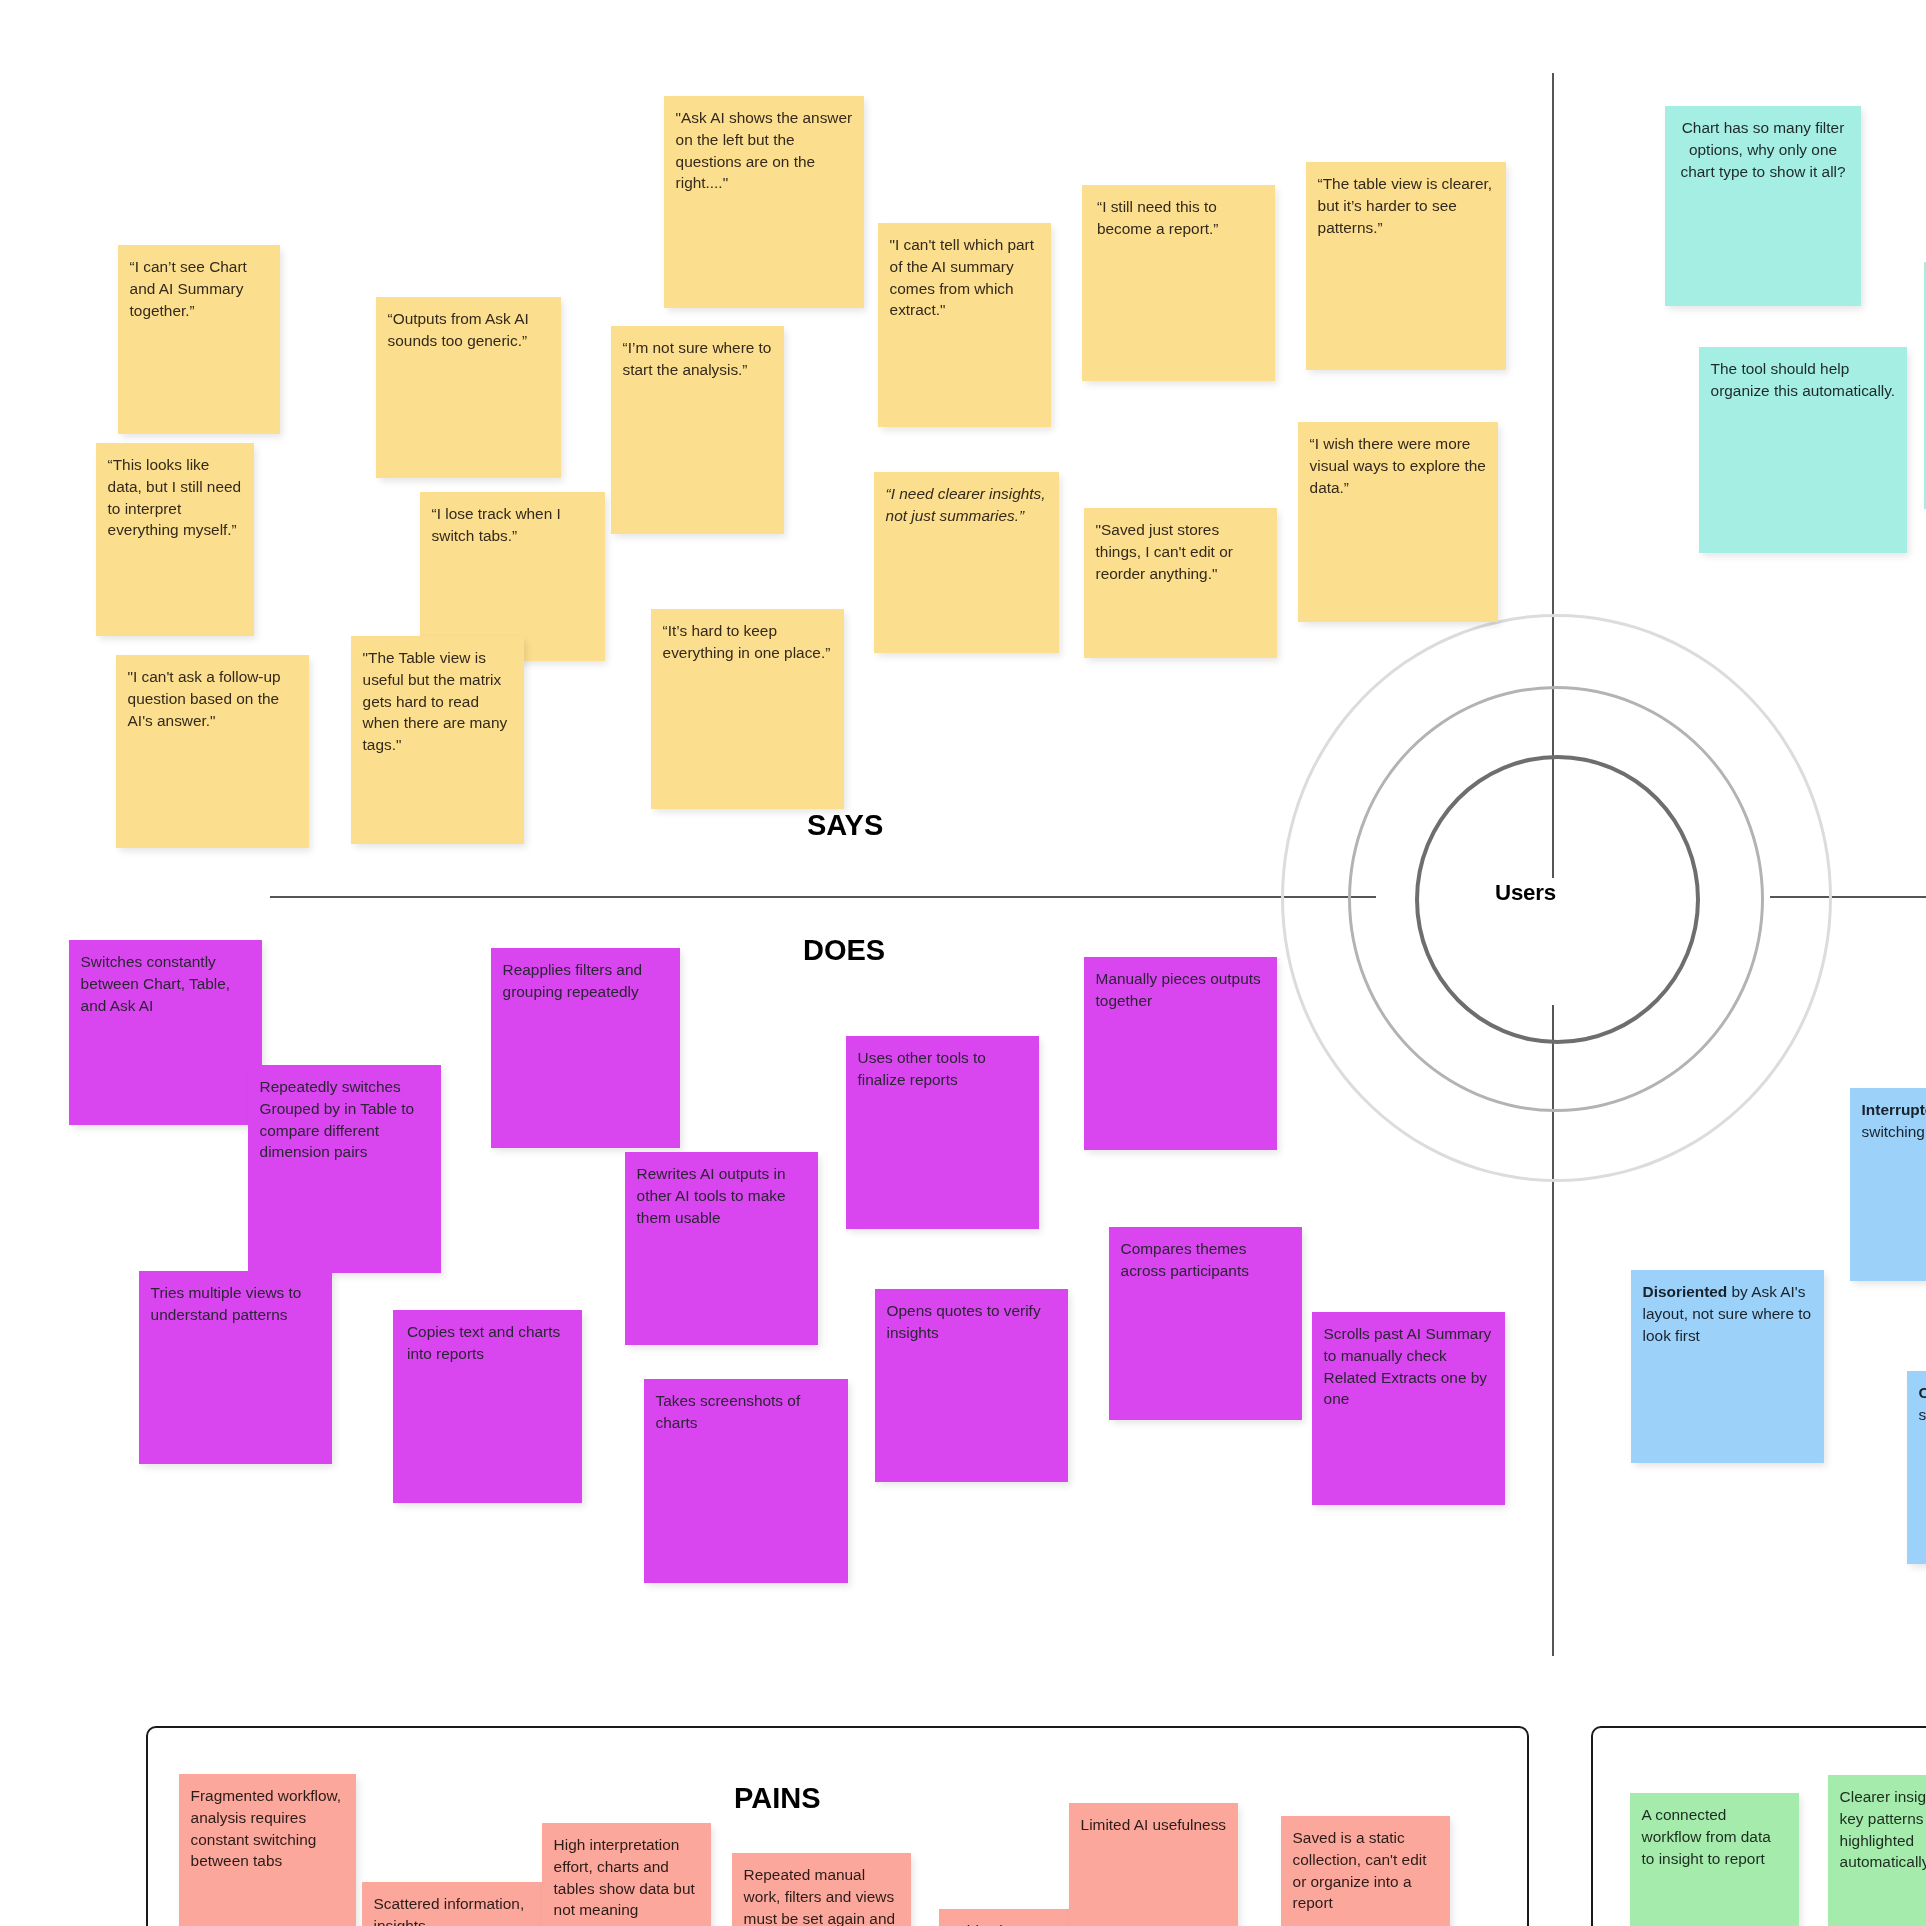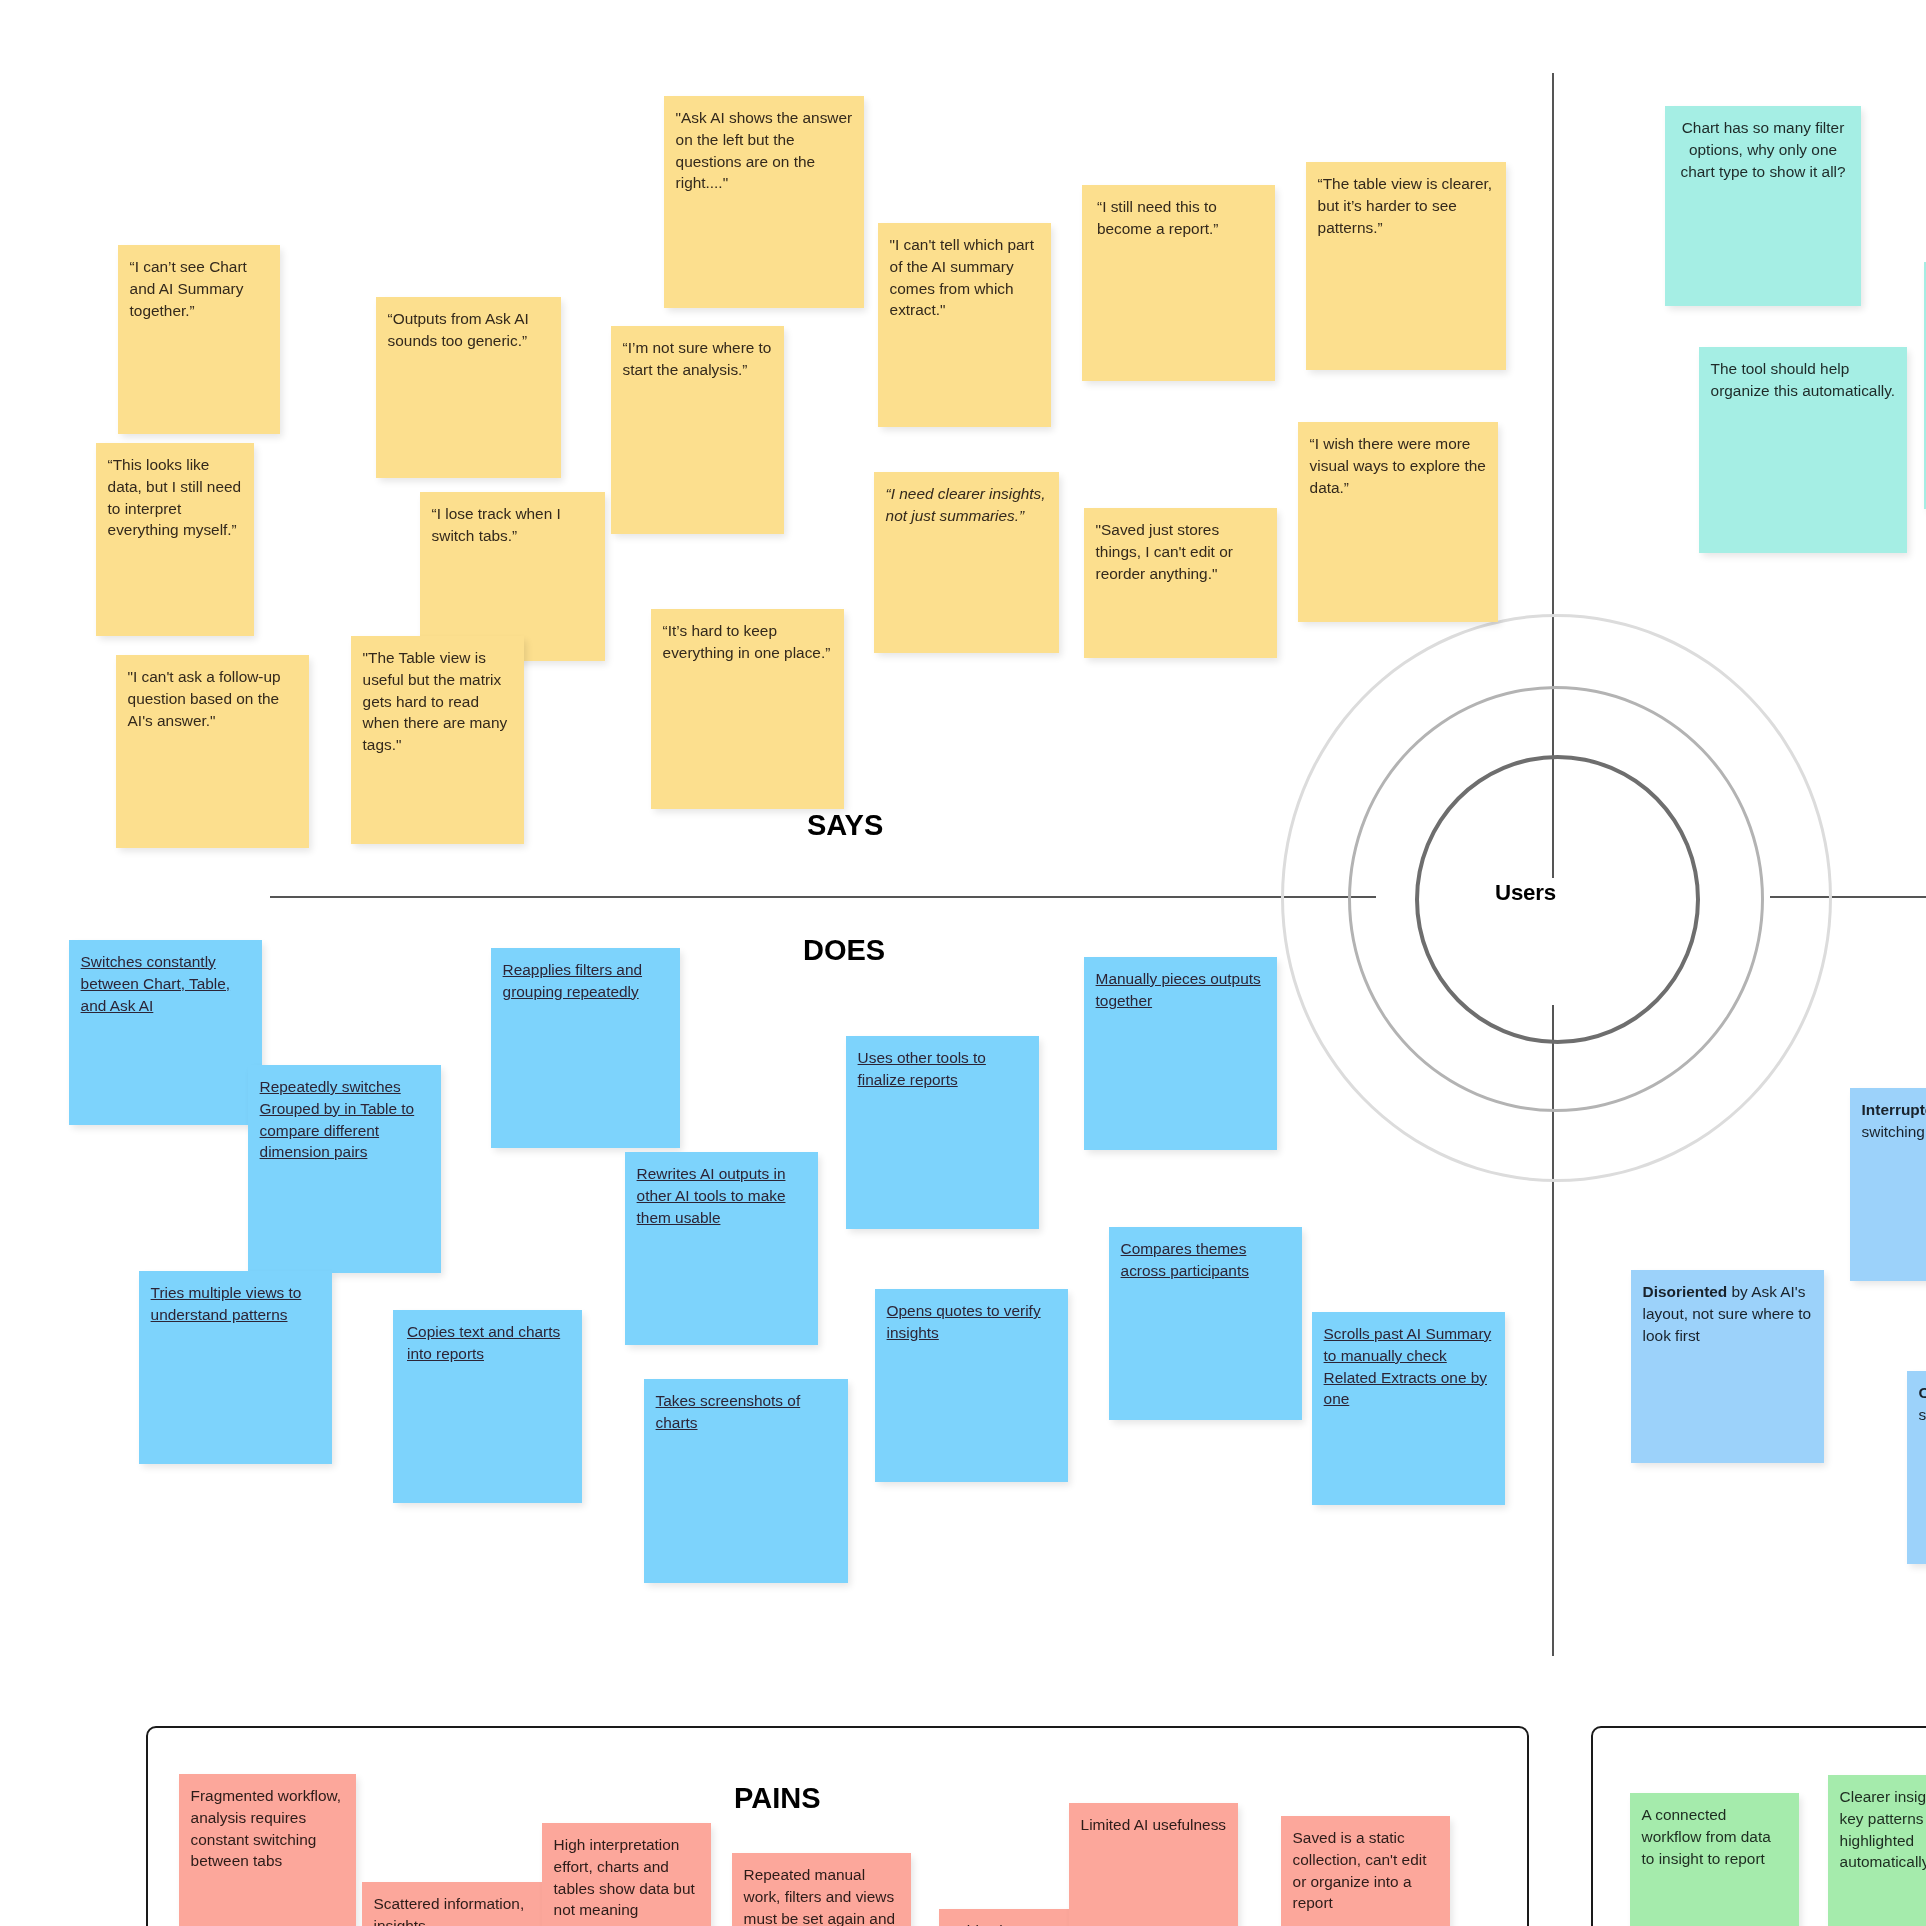--- a/index.html
+++ b/index.html
@@ -38,21 +38,21 @@
     box-sizing:border-box;
     padding:10.8px 11.6px;
     font-size:15.4px;line-height:1.42;
     color:#2a2118;
     box-shadow:3.1px 3.9px 7px rgba(0,0,0,0.10);
     overflow:hidden;
     word-wrap:break-word;
   }
   .note.says{background:#FCDF8E;color:#33291c;}
   .note.thinks{background:#A5EEE4;color:#1e2a28;}
-  .note.does{background:#7dd3fc;color:#2c2436;text-decoration:underline;}
+  .note.does{background:#d946ef;color:#2c2436;}
   .note.feels{background:#9CD2FA;color:#19222b;}
   .note.pains{background:#FCA79B;color:#2c1c19;}
   .note.gains{background:#A5EBAC;color:#1d2c20;}
   .note b{font-weight:700;}
 
   .panel{
     position:absolute;border:2.7px solid #1a1a1a;border-radius:10px;background:#fff;
   }
   .panel-title{
     position:absolute;font-size:29px;font-weight:800;color:#000;

